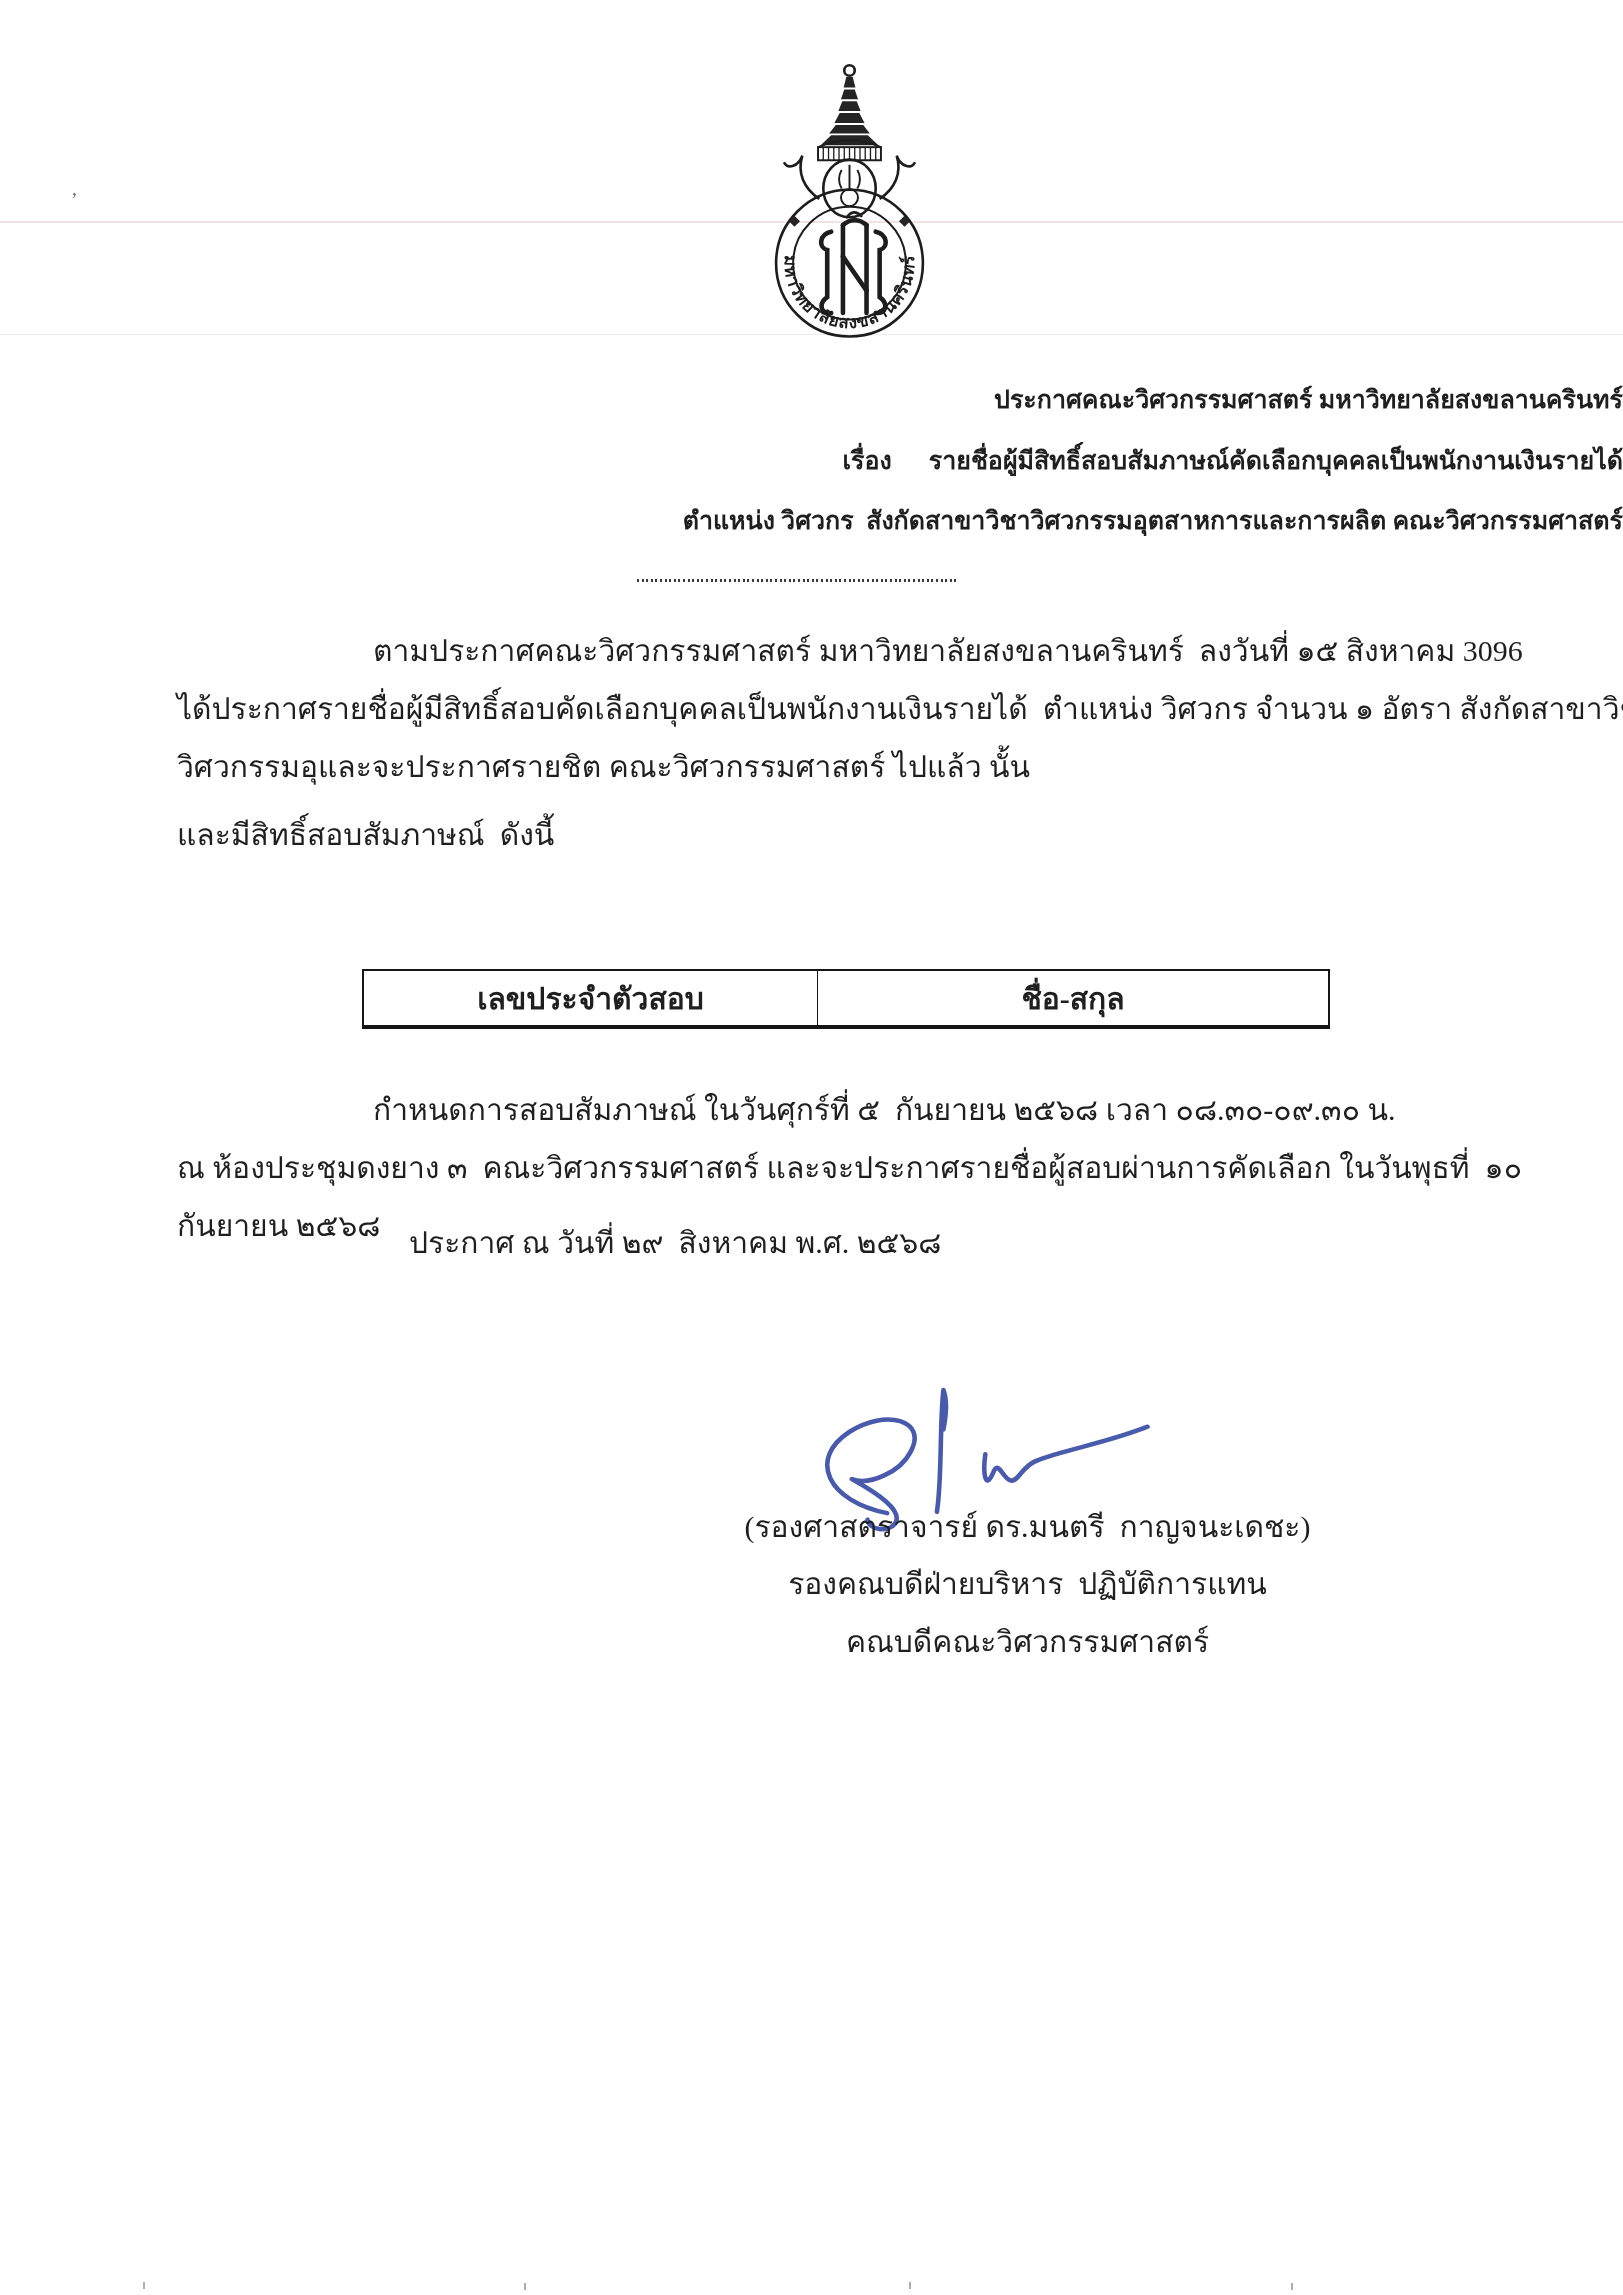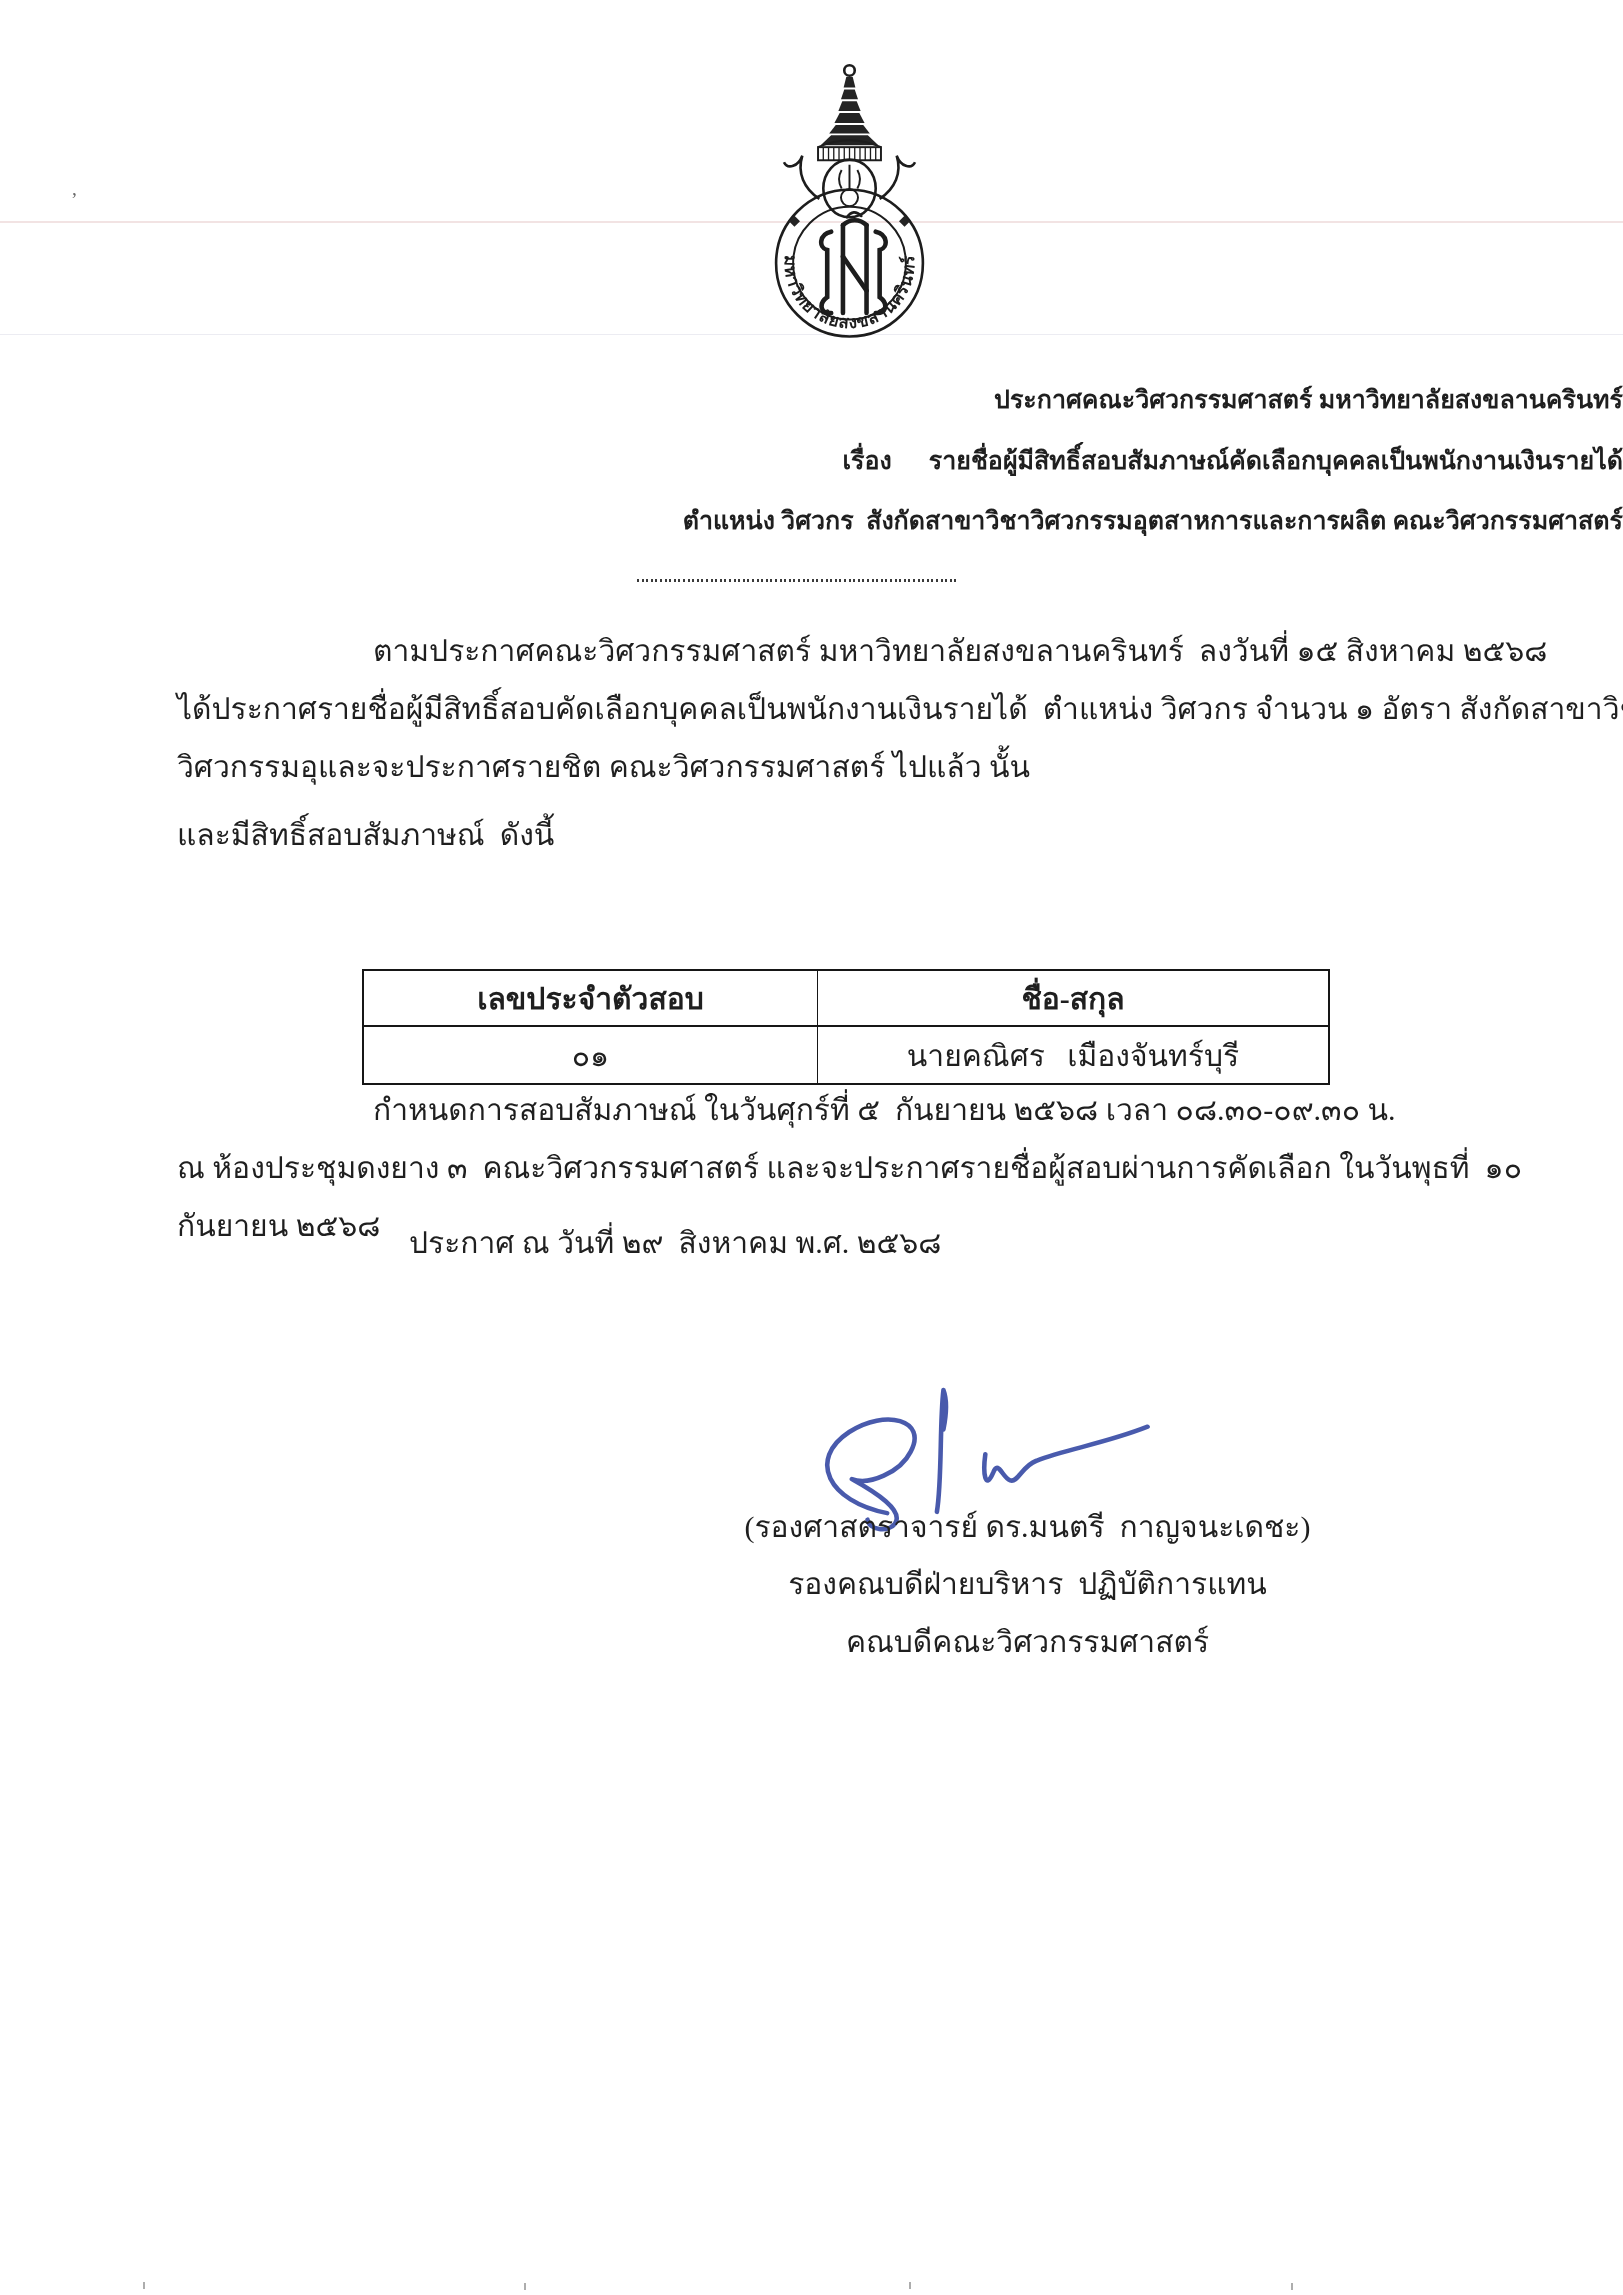--- a/index.html
+++ b/index.html
@@ -134,37 +134,33 @@
     </text>
   </svg>
 
   <div class="headline h1">ประกาศคณะวิศวกรรมศาสตร์ มหาวิทยาลัยสงขลานครินทร์</div>
   <div class="headline h3">ตำแหน่ง วิศวกร  สังกัดสาขาวิชาวิศวกรรมอุตสาหการและการผลิต คณะวิศวกรรมศาสตร์</div>
   <div class="headline h2"><span>เรื่อง</span><span class="subject-gap"></span><span>รายชื่อผู้มีสิทธิ์สอบสัมภาษณ์คัดเลือกบุคคลเป็นพนักงานเงินรายได้</span></div>
 
   <div class="dotted-rule"></div>
 
   <div class="para p1">
-    <div class="line indent">ตามประกาศคณะวิศวกรรมศาสตร์ มหาวิทยาลัยสงขลานครินทร์  ลงวันที่ ๑๕ สิงหาคม ๒๕๖๘</div>
+    <div class="line indent">ตามประกาศคณะวิศวกรรมศาสตร์ มหาวิทยาลัยสงขลานครินทร์  ลงวันที่ ๑๕ สิงหาคม 3096</div>
     <div class="line">ได้ประกาศรายชื่อผู้มีสิทธิ์สอบคัดเลือกบุคคลเป็นพนักงานเงินรายได้  ตำแหน่ง วิศวกร จำนวน ๑ อัตรา สังกัดสาขาวิชา</div>
     <div class="line">วิศวกรรมอุและจะประกาศรายชิต คณะวิศวกรรมศาสตร์ ไปแล้ว นั้น</div>
   </div>
 
   <div class="para p2">
     <div class="line">และมีสิทธิ์สอบสัมภาษณ์  ดังนี้</div>
   </div>
 
   <div class="result-table">
     <div class="t-row head">
       <div class="t-cell c1">เลขประจำตัวสอบ</div>
       <div class="t-cell c2">ชื่อ-สกุล</div>
-    </div>
-    <div class="t-row data">
-      <div class="t-cell c1">๐๑</div>
-      <div class="t-cell c2">นายคณิศร   เมืองจันทร์บุรี</div>
     </div>
   </div>
 
   <div class="para p3">
     <div class="line indent">กำหนดการสอบสัมภาษณ์ ในวันศุกร์ที่ ๕  กันยายน ๒๕๖๘ เวลา ๐๘.๓๐-๐๙.๓๐ น.</div>
     <div class="line">ณ ห้องประชุมดงยาง ๓  คณะวิศวกรรมศาสตร์ และจะประกาศรายชื่อผู้สอบผ่านการคัดเลือก ในวันพุธที่  ๑๐</div>
     <div class="line">กันยายน ๒๕๖๘</div>
   </div>
 
   <div class="date-line">ประกาศ ณ วันที่ ๒๙  สิงหาคม พ.ศ. ๒๕๖๘</div>

